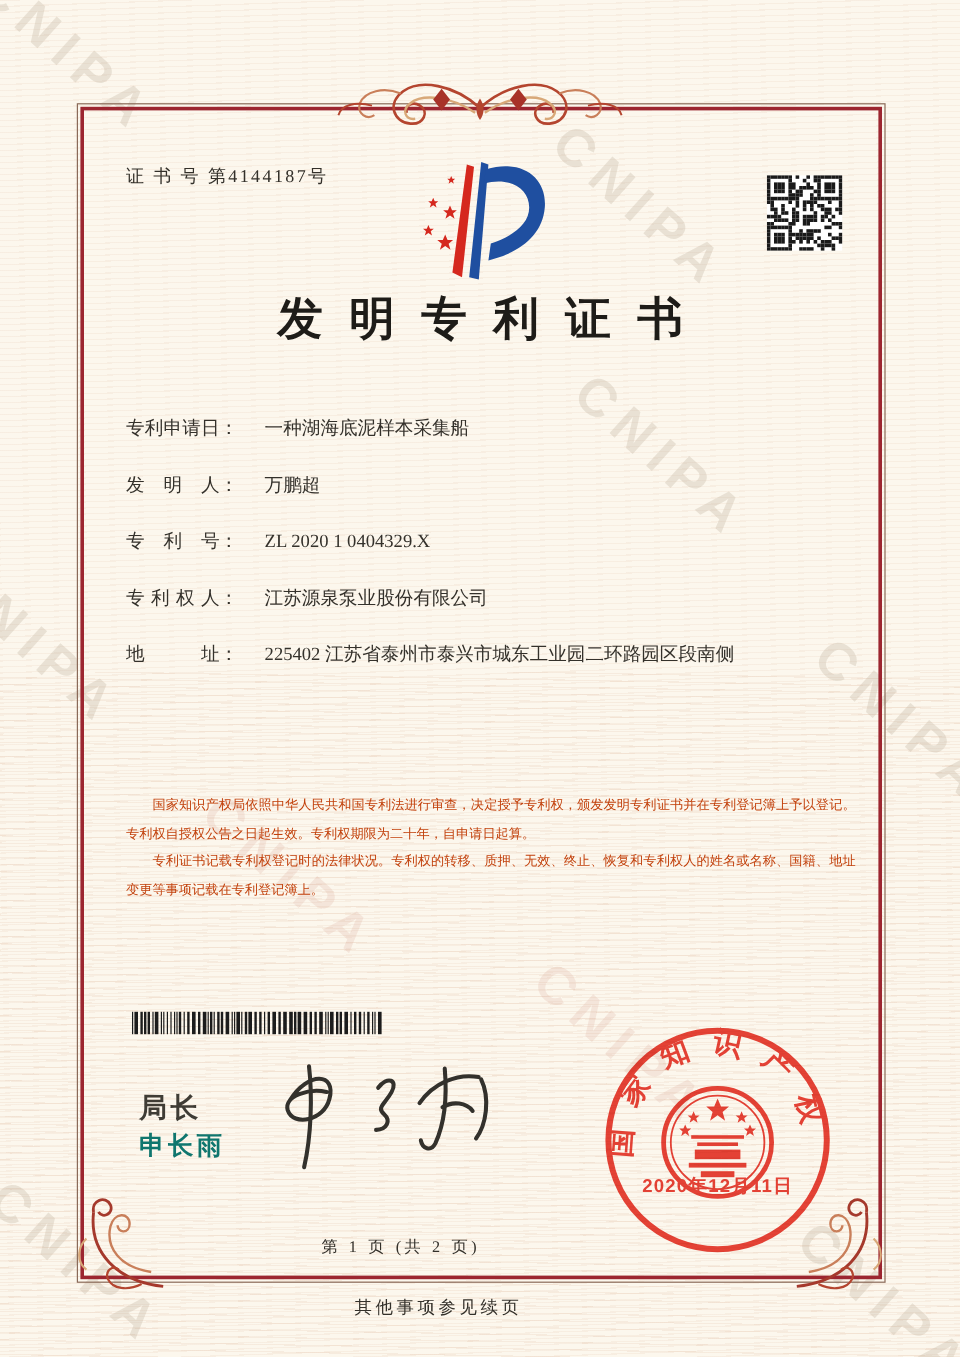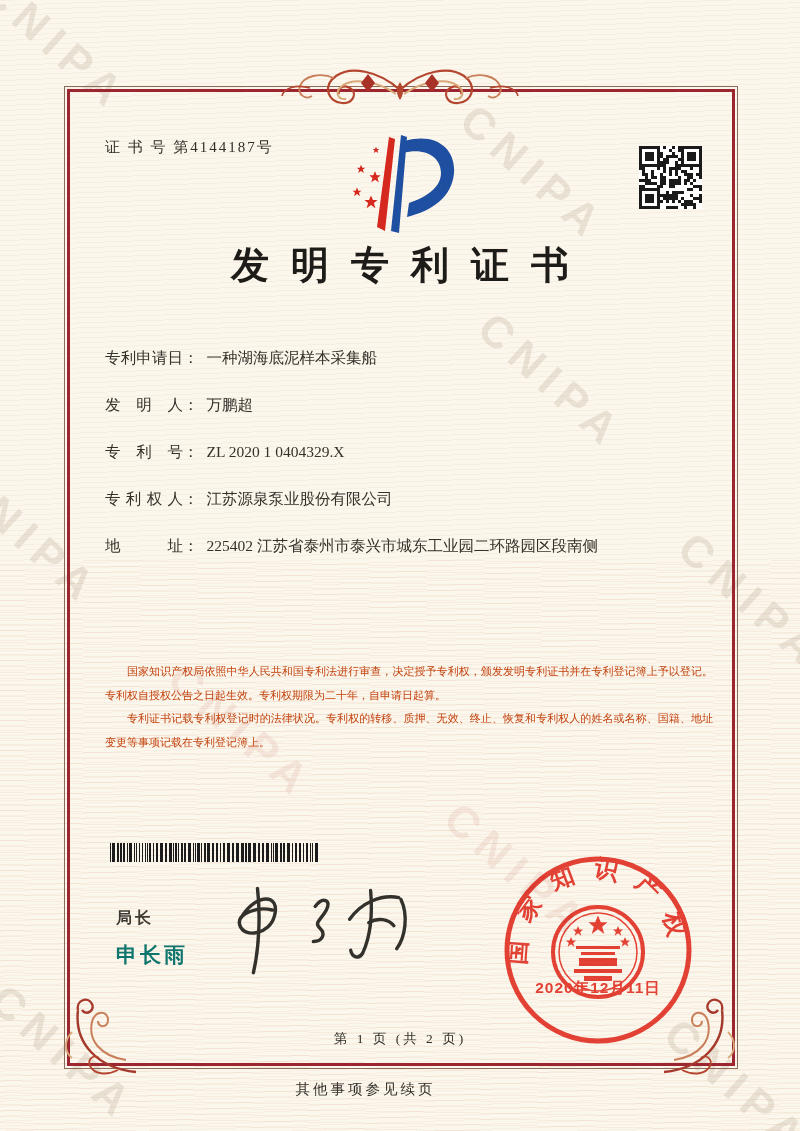--- a/index.html
+++ b/index.html
@@ -28,41 +28,41 @@
   .cert-no{position:absolute;left:105px;top:138px;font-size:15px;letter-spacing:2px;color:#33302a;}
   .logo{position:absolute;left:348px;top:134px;}
   .qr{position:absolute;left:639px;top:146px;}
   .title{position:absolute;left:0;top:240px;width:800px;text-align:center;
     font-size:38px;font-weight:bold;letter-spacing:22px;margin-left:11px;color:#1e1c18;}
   
   .fields{position:absolute;left:105px;top:346px;width:610px;font-size:15.5px;color:#34312b;}
   .frow{line-height:24px;margin-bottom:23px;position:relative;}
   .flbl{display:inline-block;width:78px;text-align:justify;text-align-last:justify;vertical-align:top;}
   .fcolon{vertical-align:top;}
-  .fval{margin-left:8px;vertical-align:top;}
+  .fval{margin-left:22px;vertical-align:top;}
   .fval.addr{display:inline-block;max-width:402px;line-height:23px;}
   .frow.addr-row{margin-bottom:10px;line-height:23px;}
   .frow.grant-row{margin-top:0;}
   .grant-no{position:absolute;left:252px;top:0;white-space:nowrap;}
   
   .body-text{position:absolute;left:105px;top:660px;width:608px;
     font-size:11px;line-height:23.5px;text-align:justify;color:#c2410c;}
   .body-text p{margin:0;text-indent:2em;}
   
   .barcode{position:absolute;left:110px;top:843px;}
   
   .sig-title{position:absolute;left:116px;top:908px;font-family:"Liberation Sans","DejaVu Sans",sans-serif;
-    font-size:16px;letter-spacing:3px;color:#3f3c35;font-weight:bold;}
+    font-size:23px;letter-spacing:3px;color:#3f3c35;font-weight:bold;}
   .sig-name{position:absolute;left:116px;top:941px;font-family:"Liberation Sans","DejaVu Sans",sans-serif;
     font-size:21px;letter-spacing:3px;color:#0f766e;font-weight:bold;}
   .signature{position:absolute;left:212px;top:878px;transform:rotate(-2deg);}
   
   .seal{position:absolute;left:500px;top:852px;mix-blend-mode:multiply;opacity:0.93;}
   
-  .page-num{position:absolute;left:0;top:1030px;width:800px;text-align:center;
+  .page-num{position:absolute;left:0;top:1030px;width:668px;text-align:center;
     font-size:13.5px;letter-spacing:3px;color:#33302a;}
   .cont-note{position:absolute;left:0;top:1080px;width:731px;text-align:center;
     font-size:14.5px;letter-spacing:3px;color:#33302a;}
   
   .orn-top{position:absolute;left:250px;top:60px;}
   .orn-bl{position:absolute;left:48px;top:992px;}
   .orn-br{position:absolute;left:652px;top:992px;transform:scaleX(-1);}
 </style>
 </head>
 <body>

